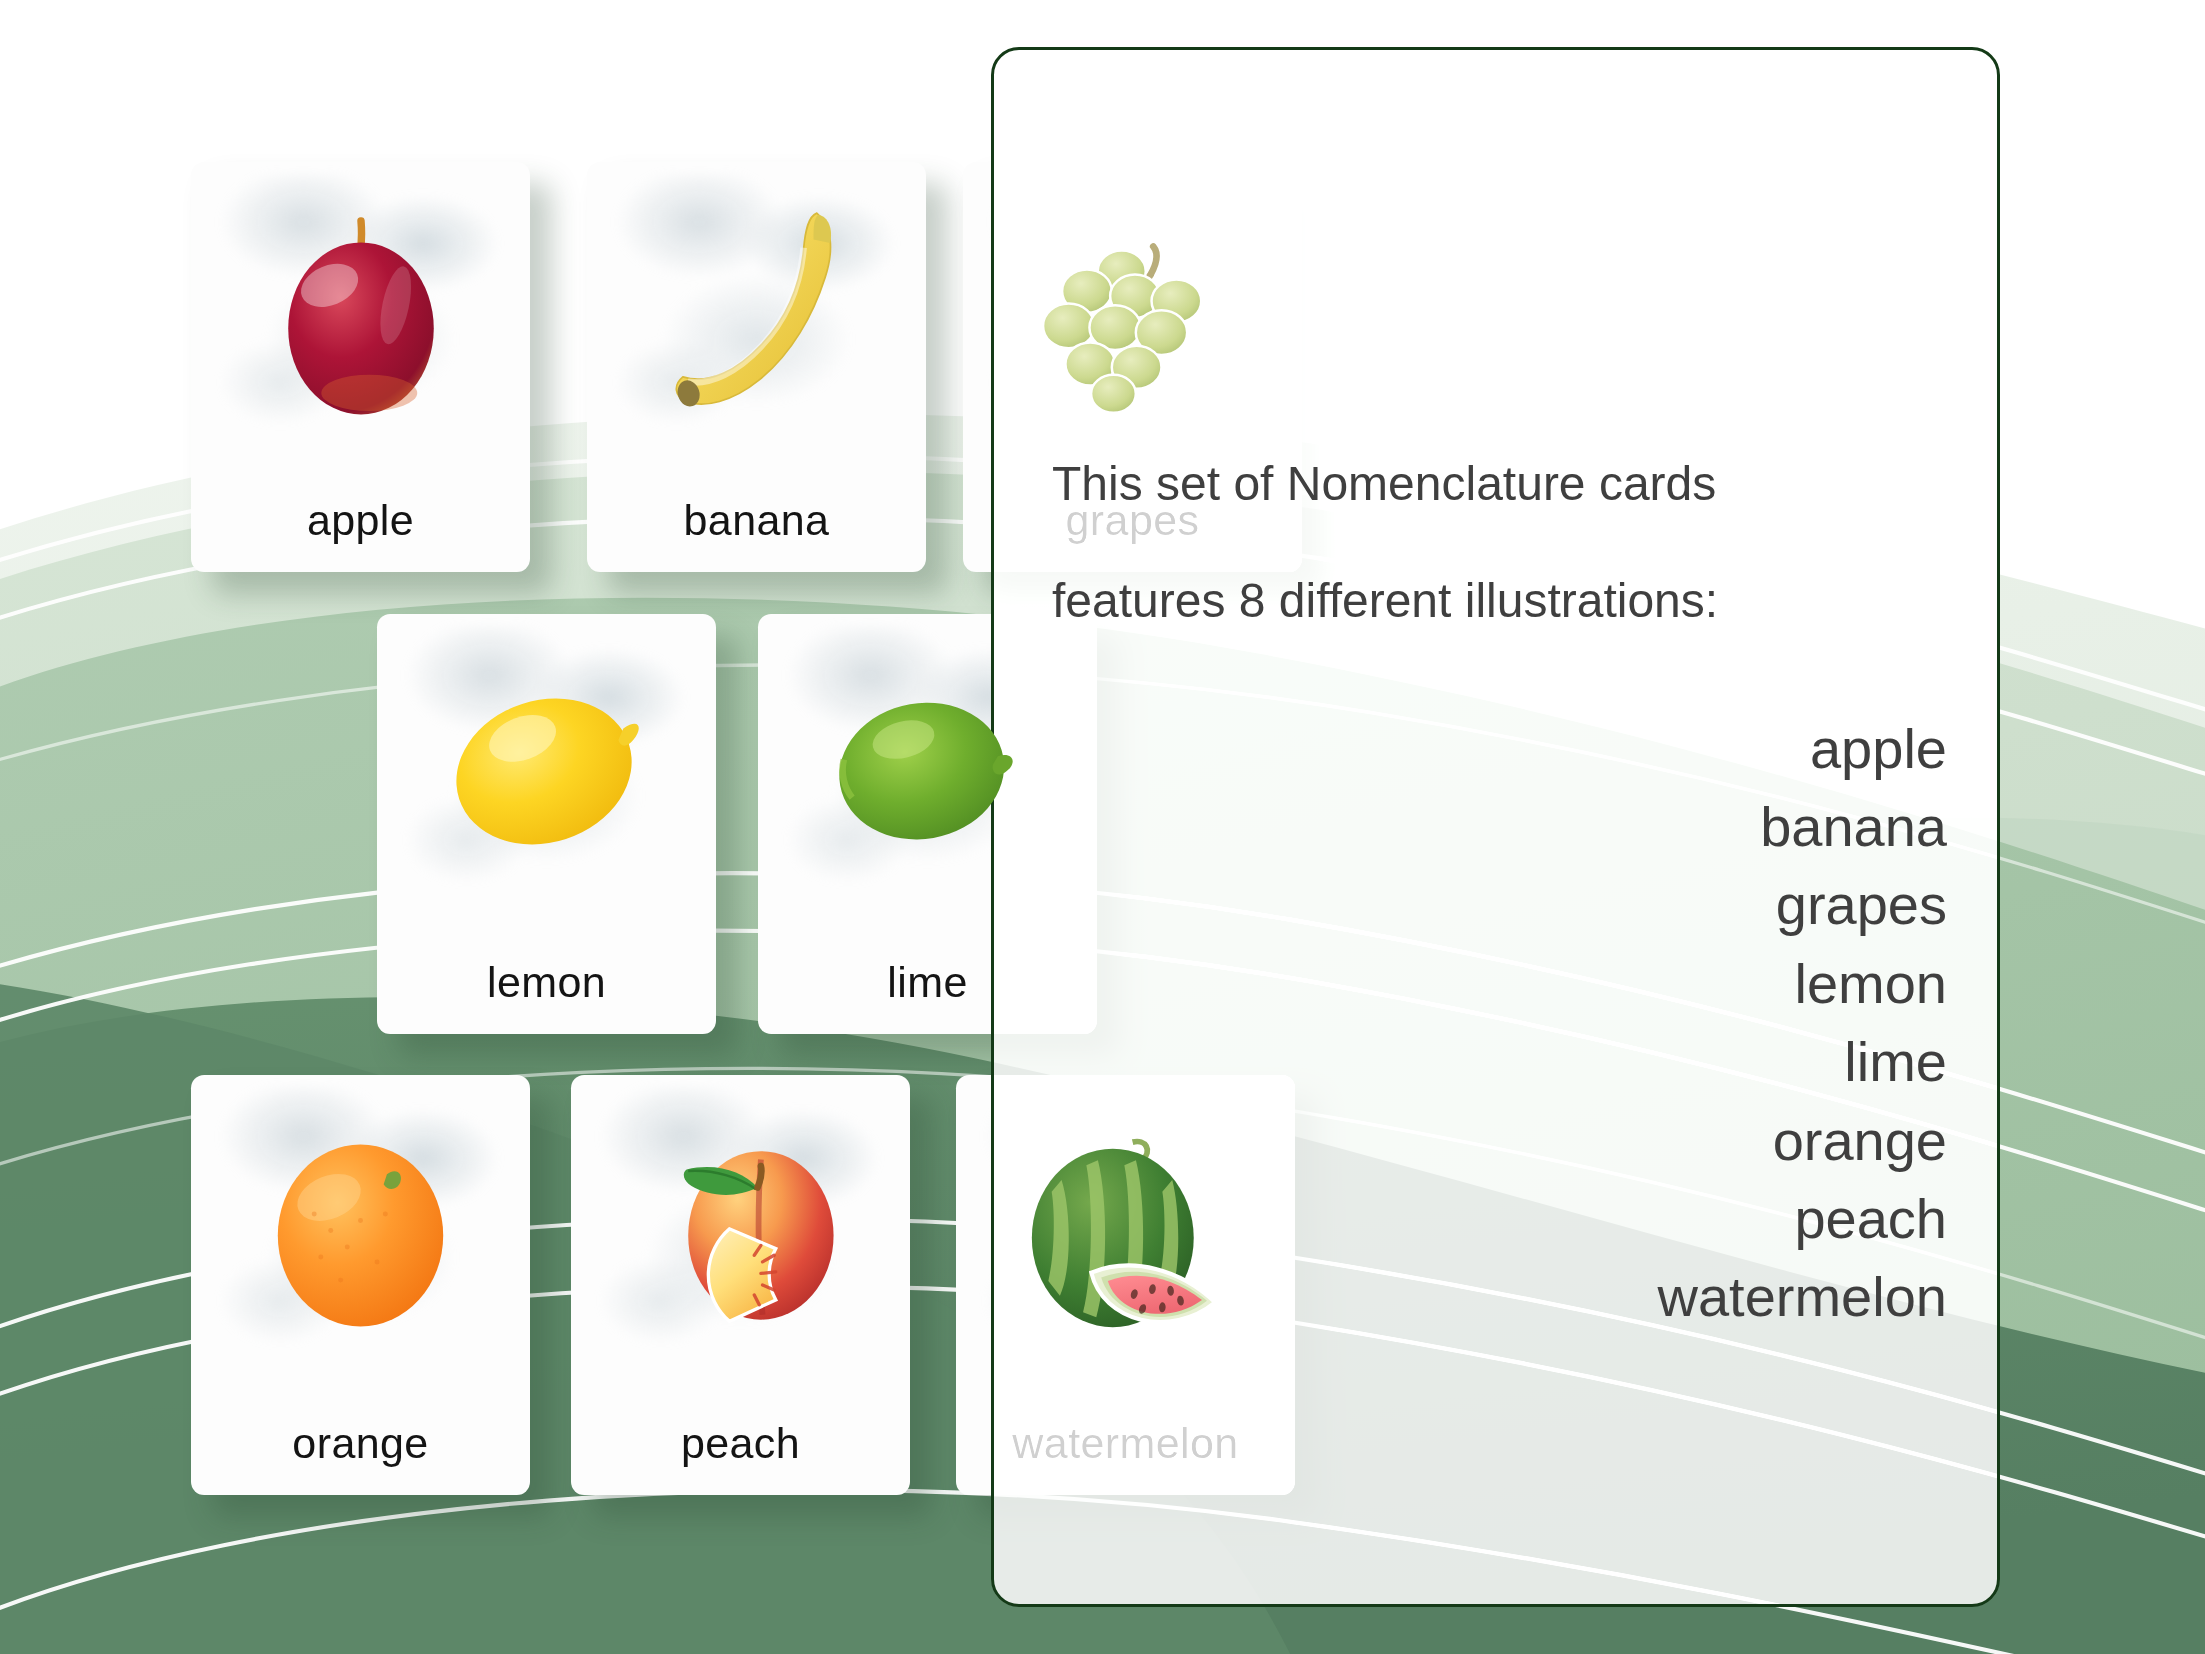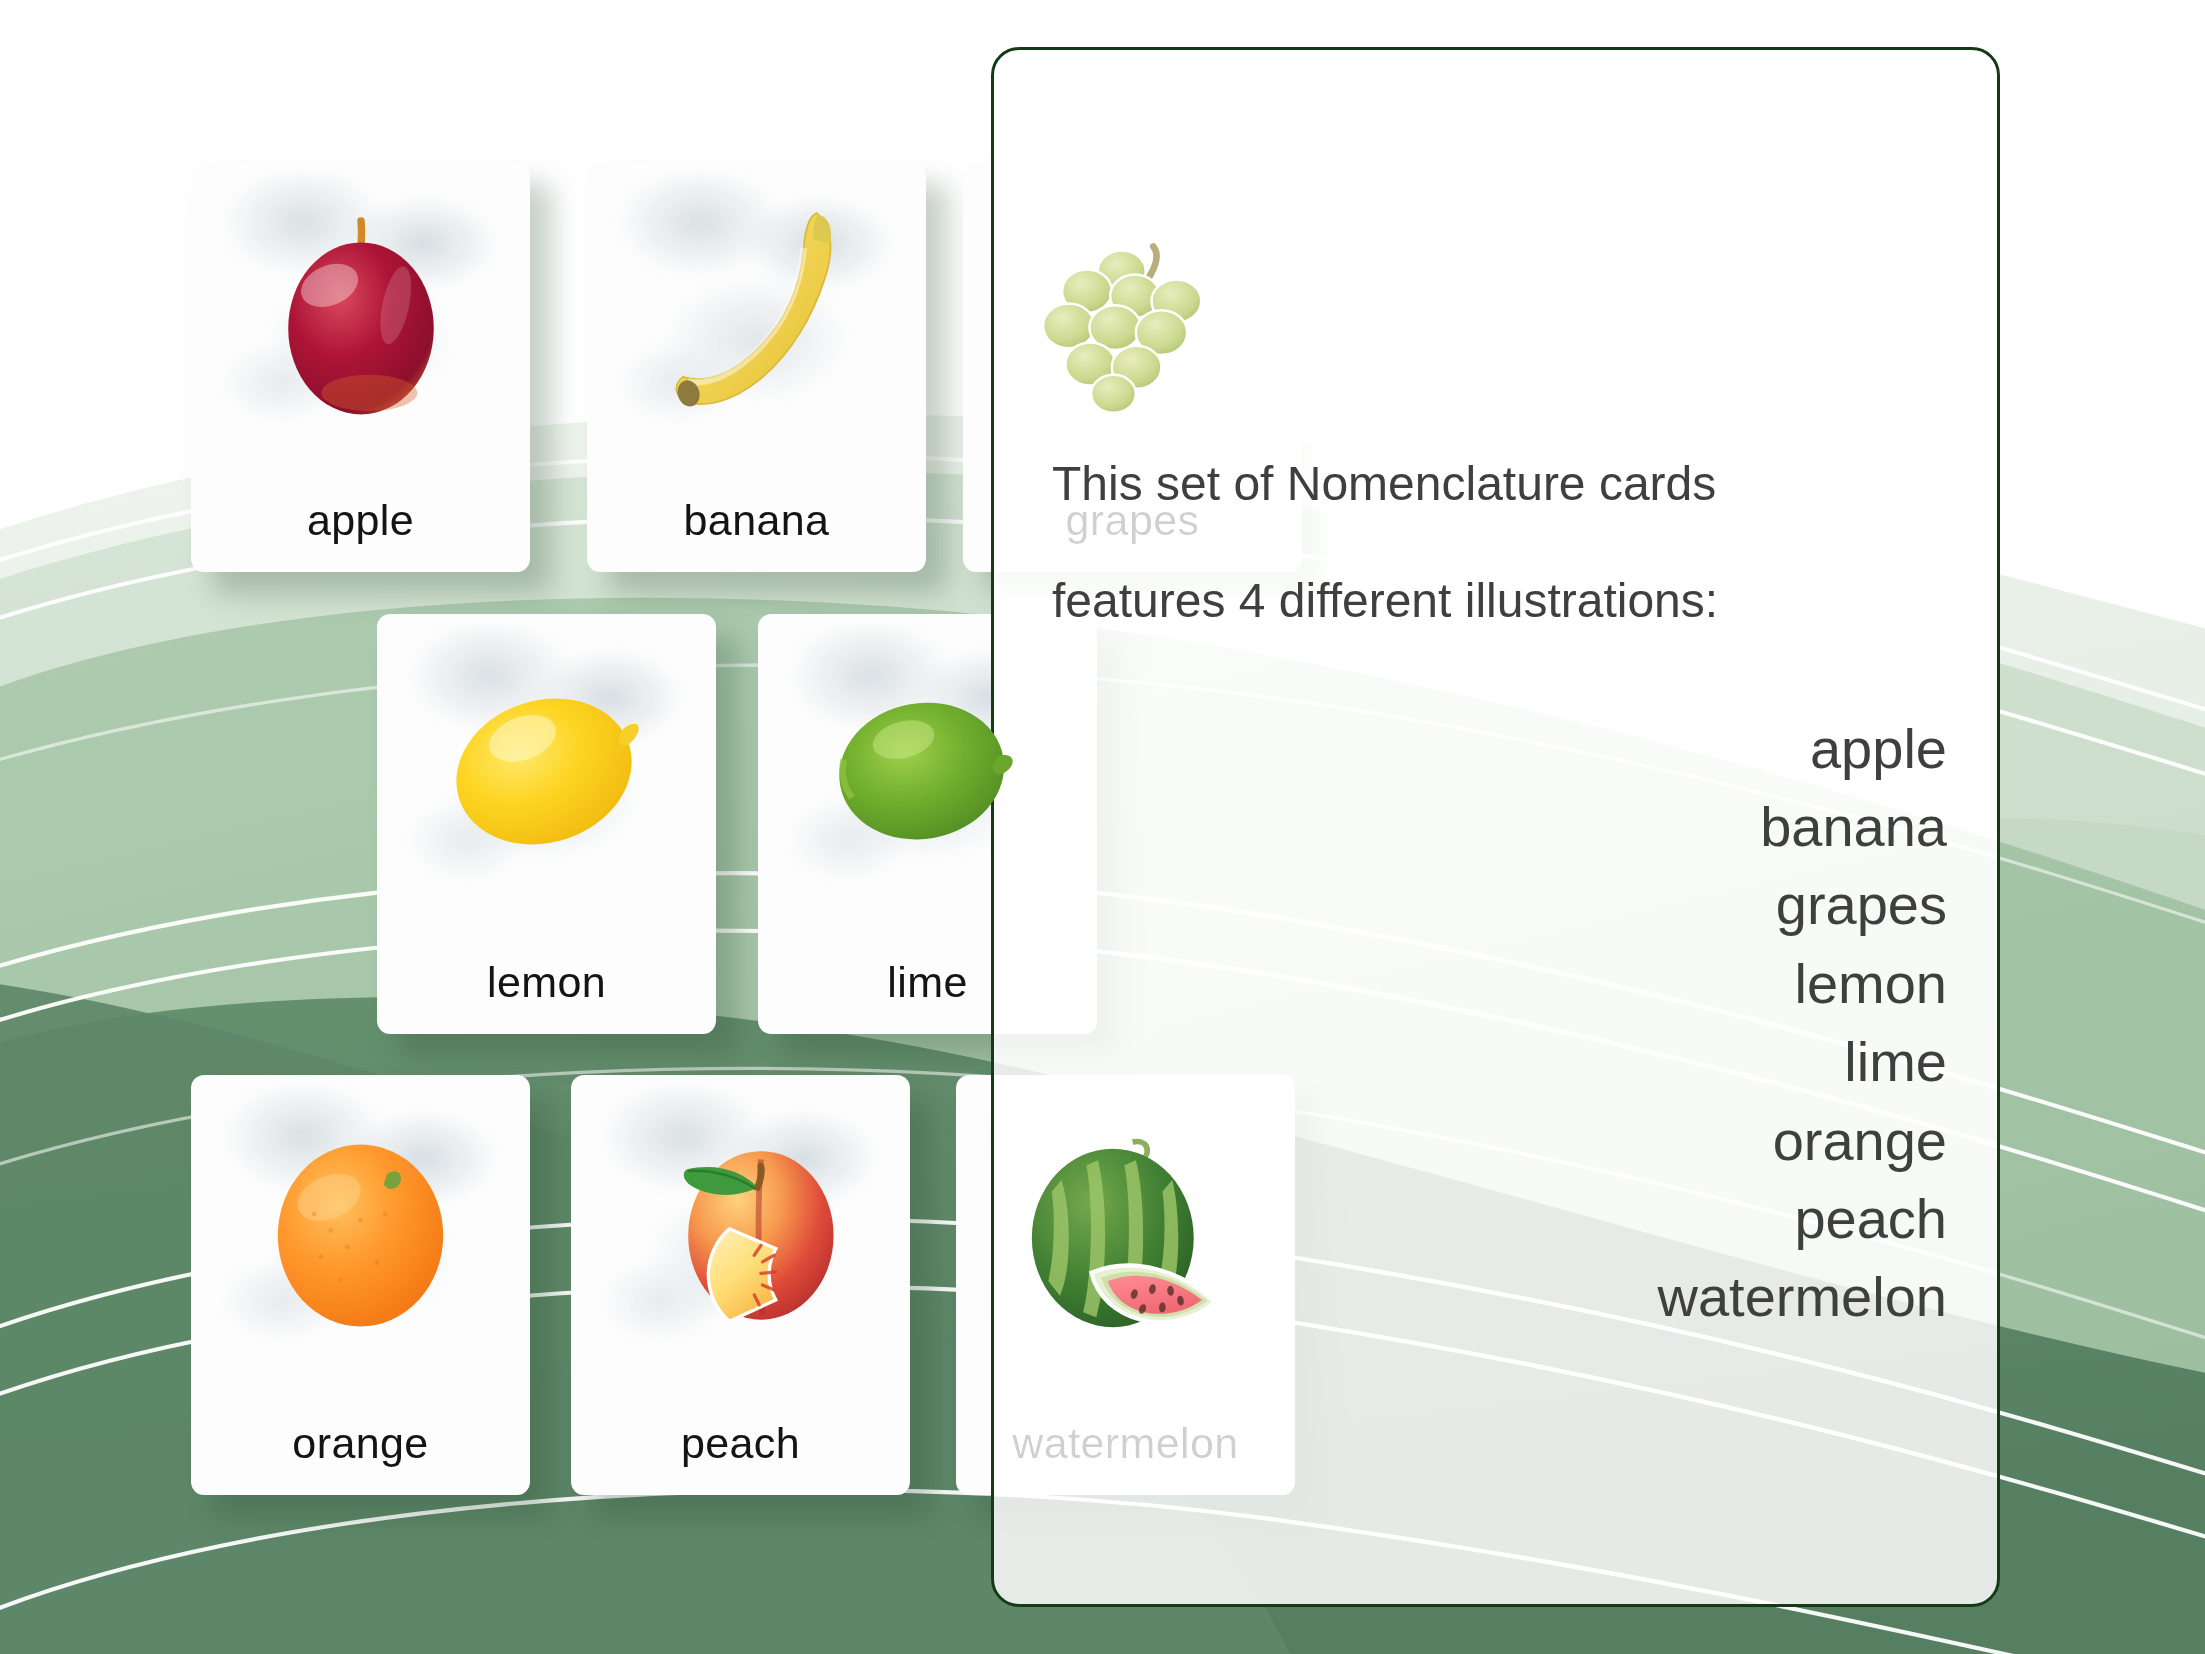--- a/index.html
+++ b/index.html
@@ -349,21 +349,21 @@
       </svg>
     </div>
     <div class="card-label">watermelon</div>
   </div>
 
   <div id="overlay">
     <div id="overlay-inner">
       <p class="ov-intro">
         <span>This set of Nomenclature cards</span><br>
         <br>
-        <span>features 4 different illustrations:</span>
+        <span>features 8 different illustrations:</span>
       </p>
       <ul class="ov-list">
         <li>apple</li>
         <li>banana</li>
         <li>grapes</li>
         <li>lemon</li>
         <li>lime</li>
         <li>orange</li>
         <li>peach</li>
         <li>watermelon</li>

